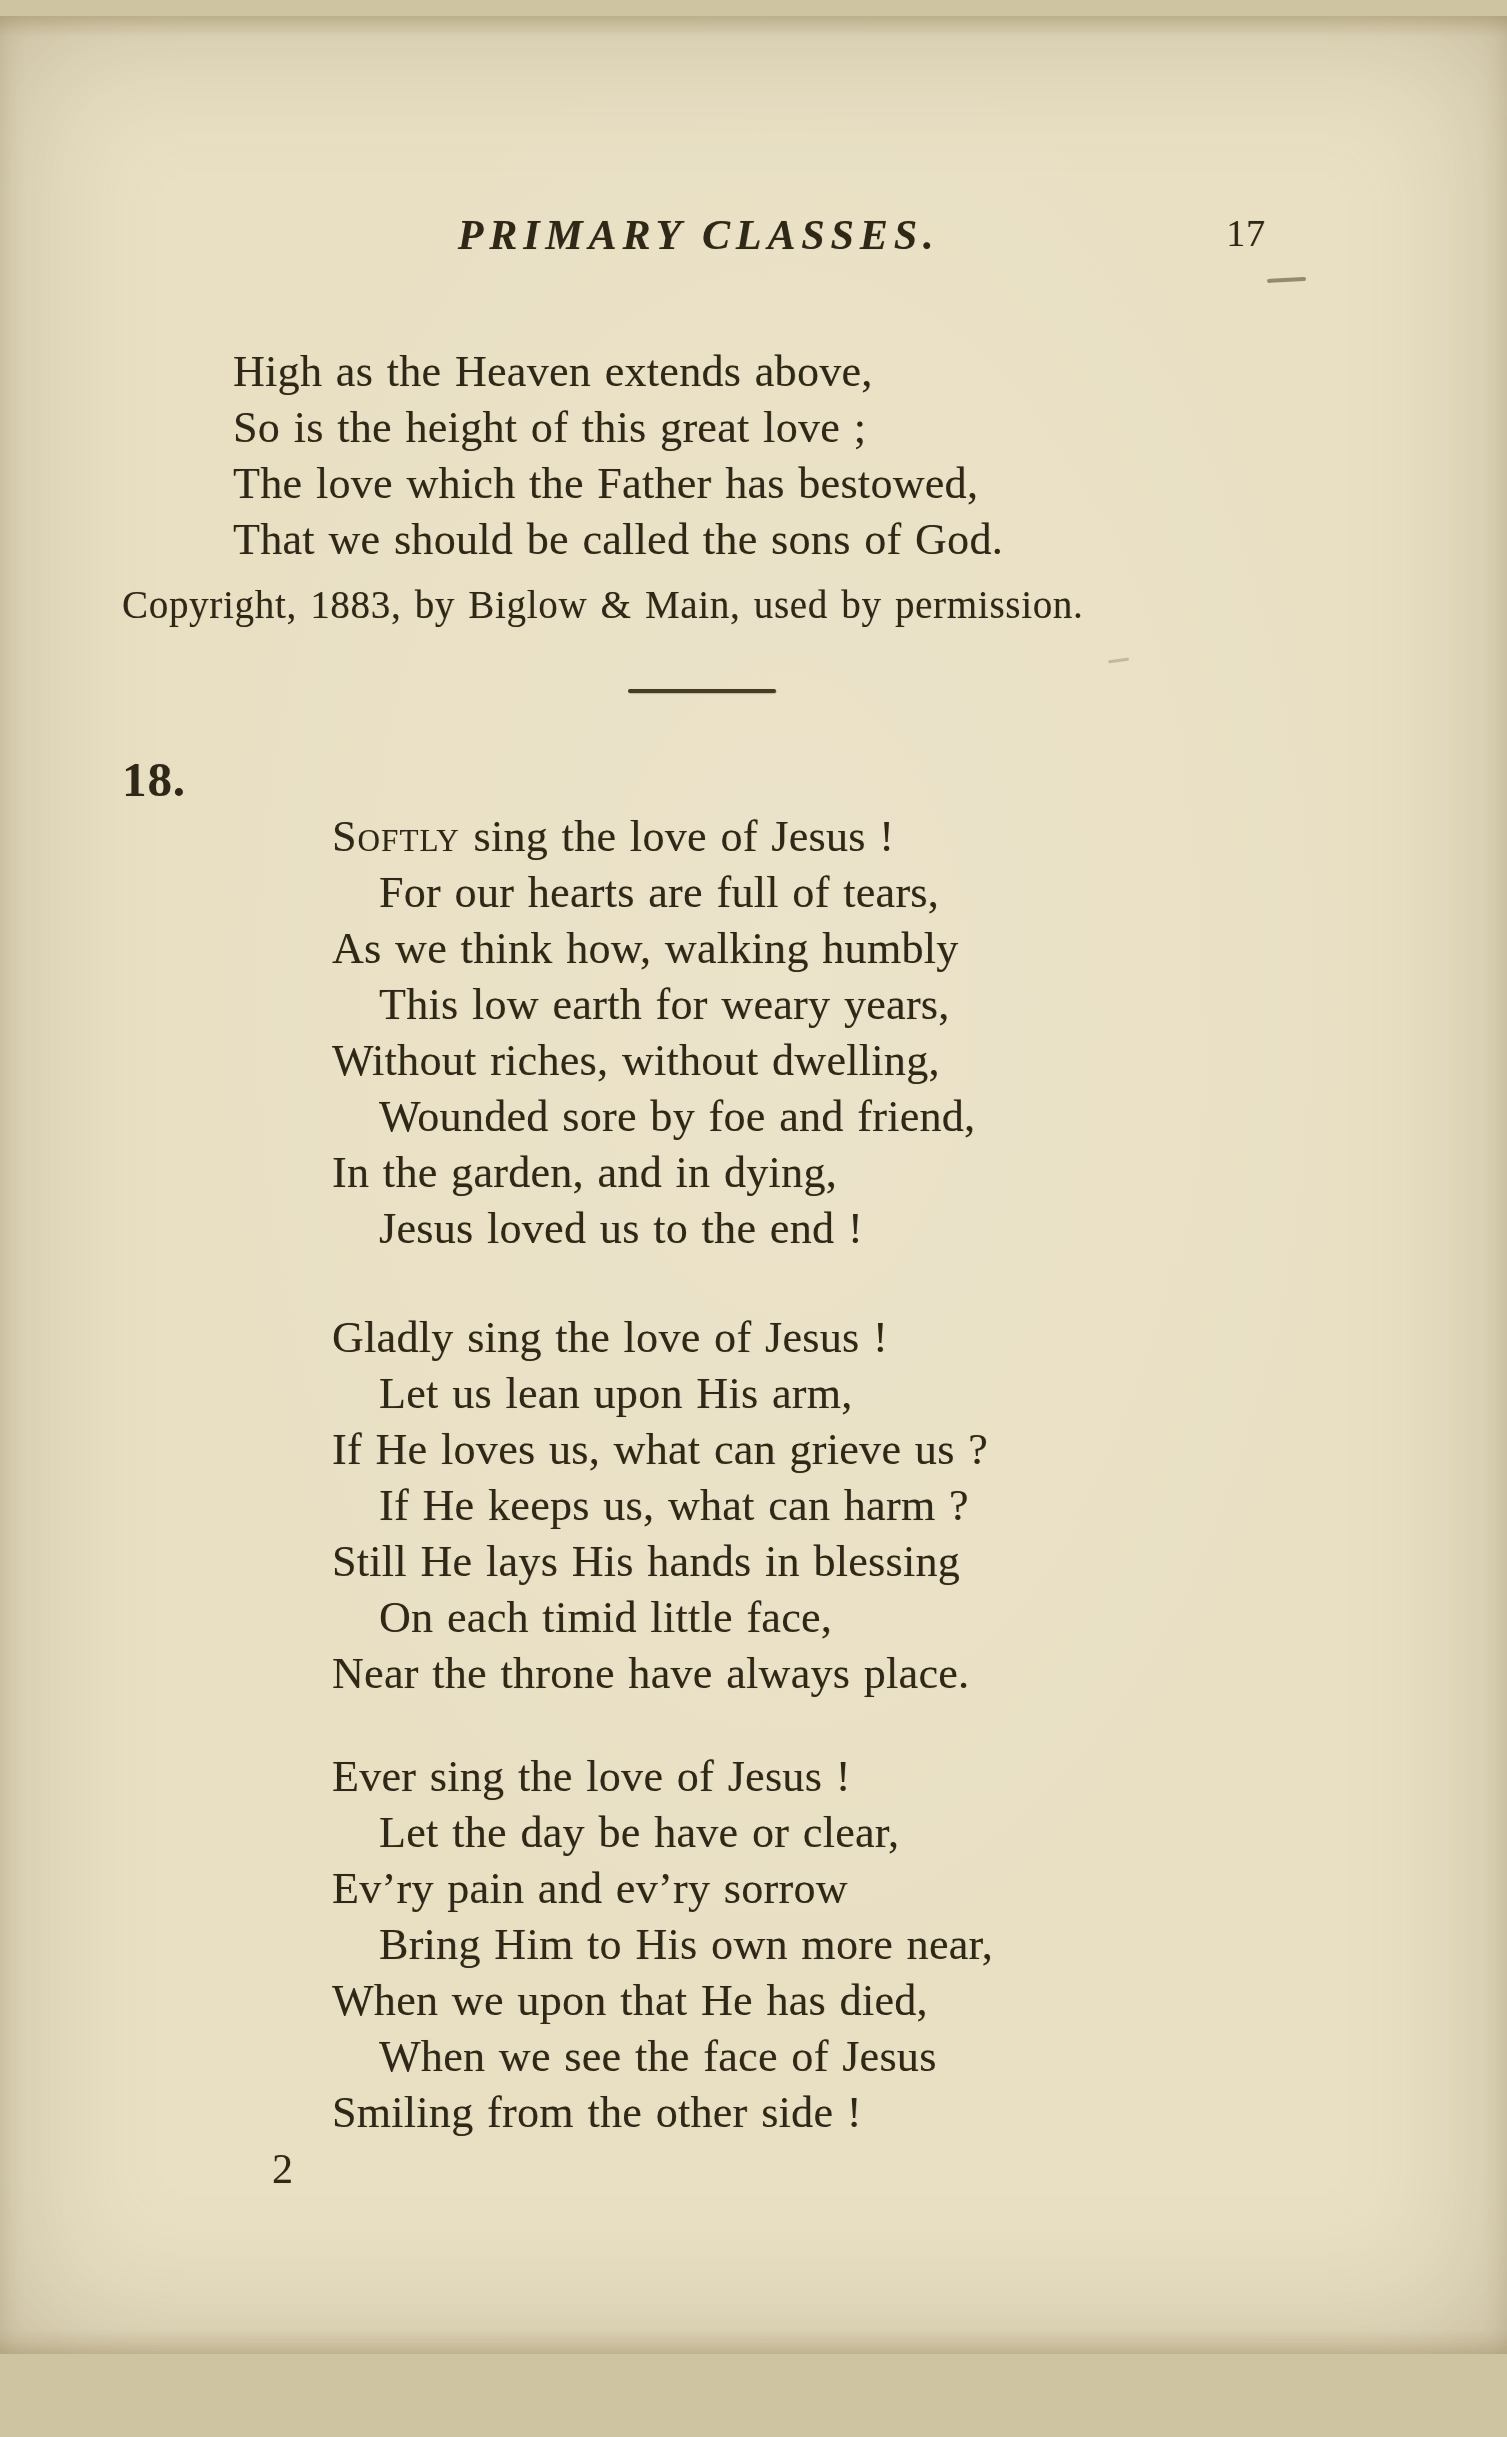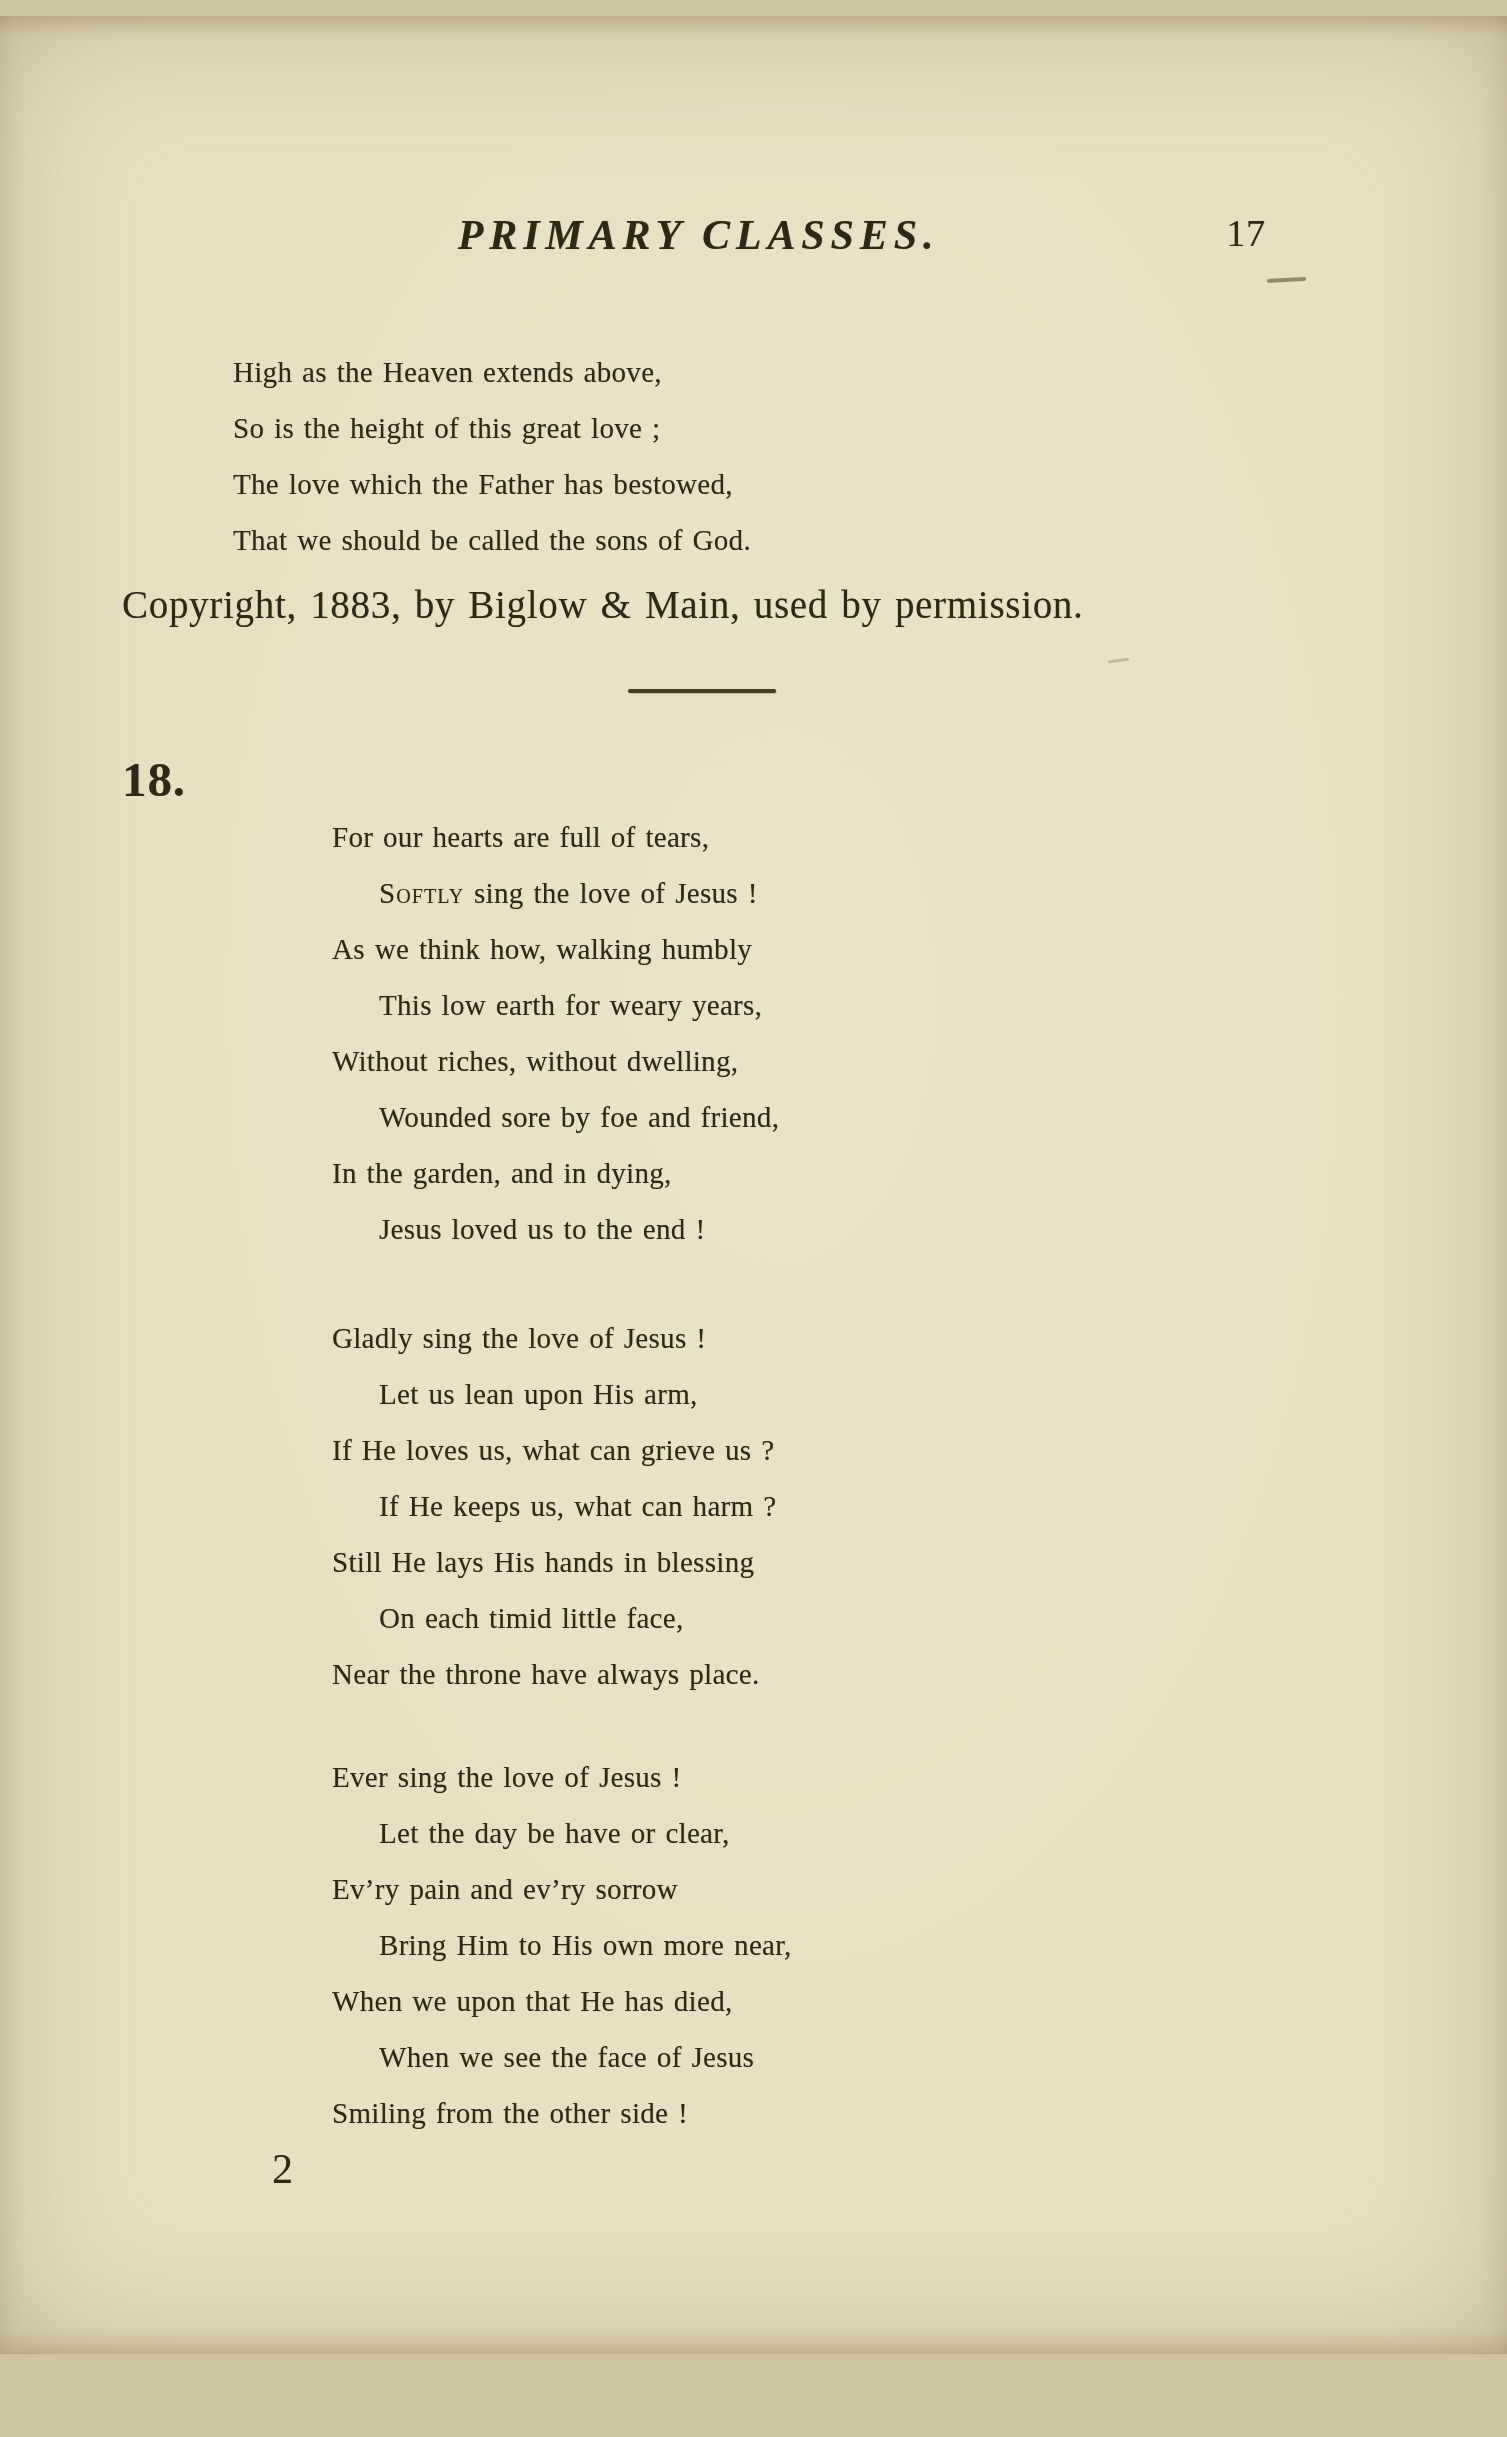--- a/index.html
+++ b/index.html
@@ -44,21 +44,21 @@
   }
   .page-number {
     position: absolute;
     right: 9px;
     top: 1.9px;
     font-size: 38px;
     line-height: 47px;
     letter-spacing: 0.9px;
   }
   .line {
-    font-size: 29px;
+    font-size: 44px;
     line-height: 56px;
     letter-spacing: 0.3px;
     word-spacing: 2.3px;
     white-space: nowrap;
   }
   .opening-stanza { margin: 80px 0 0 111px; }
   .copyright {
     margin-top: 11.2px;
     font-size: 39px;
     line-height: 52px;
@@ -132,22 +132,22 @@
       <div class="line">That we should be called the sons of God.</div>
     </div>
 
     <div class="copyright">Copyright, 1883, by Biglow &amp; Main, used by permission.</div>
 
     <div class="divider"></div>
 
     <div class="hymn-number">18.</div>
 
     <div class="stanza stanza-1">
+      <div class="line"><span class="smallcaps">Softly</span><span> sing the love of Jesus !</span></div>
       <div class="line">For our hearts are full of tears,</div>
-      <div class="line"><span class="smallcaps">Softly</span><span> sing the love of Jesus !</span></div>
       <div class="line">As we think how, walking humbly</div>
       <div class="line">This low earth for weary years,</div>
       <div class="line">Without riches, without dwelling,</div>
       <div class="line">Wounded sore by foe and friend,</div>
       <div class="line">In the garden, and in dying,</div>
       <div class="line">Jesus loved us to the end !</div>
     </div>
 
     <div class="stanza stanza-2">
       <div class="line">Gladly sing the love of Jesus !</div>

